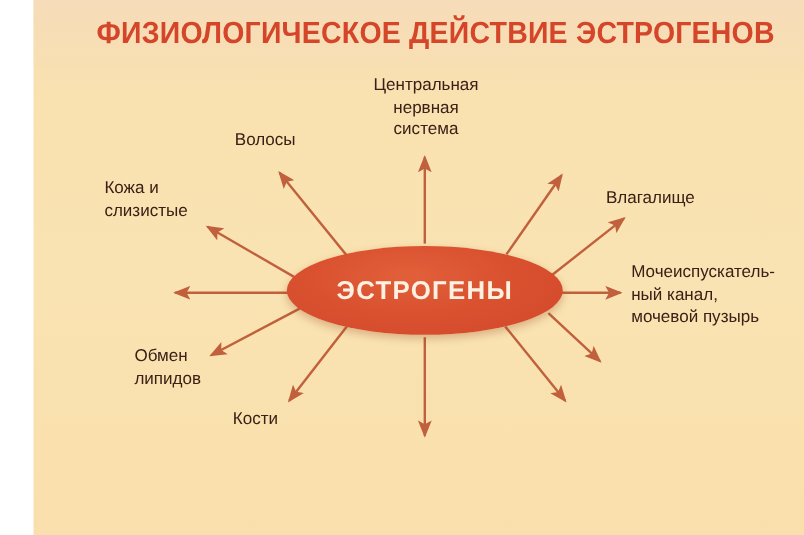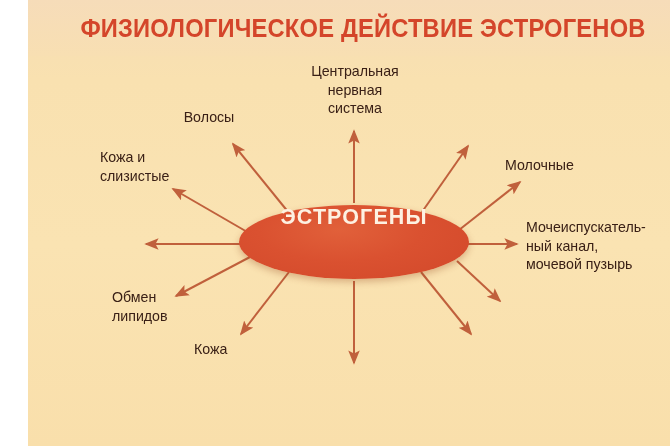--- a/index.html
+++ b/index.html
@@ -56,21 +56,21 @@
   #hub {
     position: absolute;
     left: 211px;
     top: 205px;
     width: 230px;
     height: 74px;
     border-radius: 50%;
     background: radial-gradient(ellipse at 44% 34%, #e1603a 0%, #da5130 45%, #d2482a 100%);
     box-shadow: 0 3px 7px rgba(150, 70, 30, 0.33);
     display: flex;
-    align-items: flex-start;
+    align-items: center;
     justify-content: center;
   }
   #hub-label {
     color: #fdf1e2;
     font-size: 21.5px;
     font-weight: bold;
     letter-spacing: 1.1px;
     white-space: nowrap;
     font-family: "Liberation Sans", "DejaVu Sans", sans-serif;
   }
@@ -131,34 +131,34 @@
   </svg>
 
   <div id="hub">
     <span id="hub-label">ЭСТРОГЕНЫ</span>
   </div>
 
   <div class="node ta-center" style="left:262px; top:62px; width:130px;">Центральная
 нервная
 система</div>
 
-  <div class="node ta-center" style="left:128px; top:108px; width:106px;">Волосы</div>
+  <div class="node ta-center" style="left:140px; top:108px; width:106px;">Волосы</div>
 
-  <div class="node ta-left" style="left:72px; top:148px; width:130px;">Кожа и
+  <div class="node ta-left" style="left:59px; top:148px; width:130px;">Кожа и
 слизистые</div>
 
 
   <div class="node ta-left" style="left:84px; top:288px; width:110px;">Обмен
 липидов</div>
 
-  <div class="node ta-left" style="left:166px; top:340px; width:90px;">Кожа</div>
+  <div class="node ta-left" style="left:166px; top:340px; width:90px;">Кости</div>
 
 
 
 
   <div class="node ta-left" style="left:498px; top:218px; width:166px;">Мочеиспускатель-
 ный канал,
 мочевой пузырь</div>
 
-  <div class="node ta-left" style="left:477px; top:156px; width:140px;">Молочные</div>
+  <div class="node ta-left" style="left:477px; top:156px; width:140px;">Влагалище</div>
 
 
 </div>
 
 </body></html>

